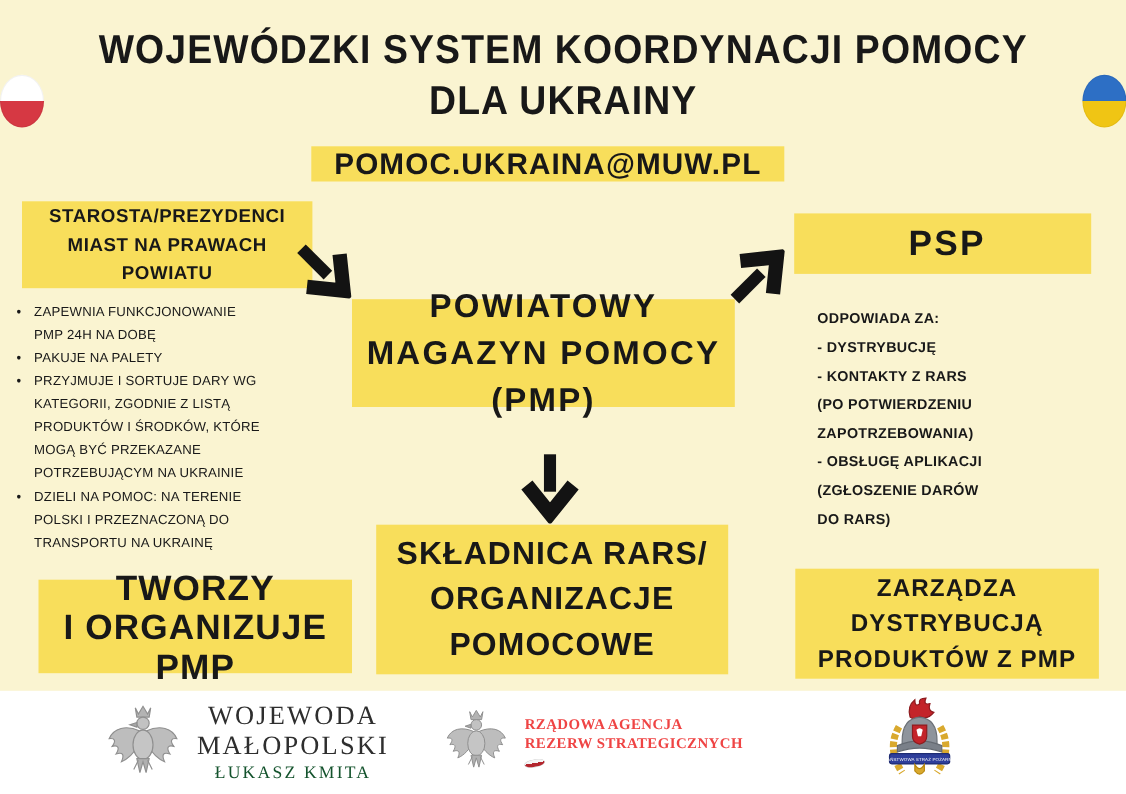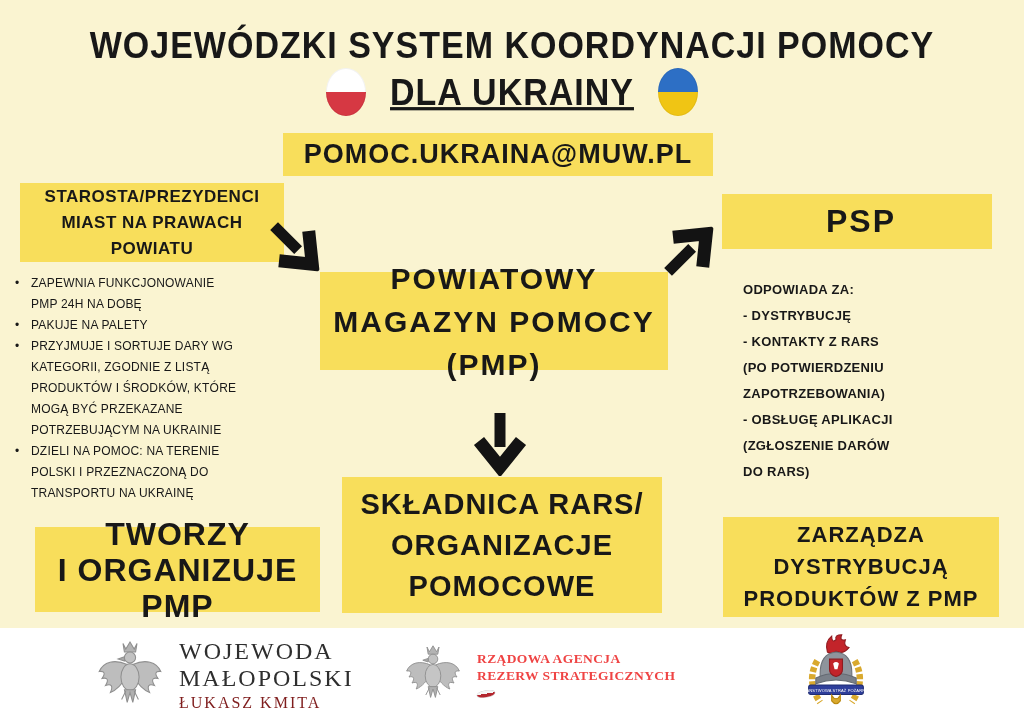--- a/index.html
+++ b/index.html
@@ -19,35 +19,35 @@
 
   
   .title-line1{
     left:0; top:26px; width:1024px;
     text-align:center;
     font-size:34px; font-weight:bold; letter-spacing:1px;
     transform:scaleY(1.08);
   }
   .title-row2{
     left:0; top:66px; width:1024px; height:52px;
-    display:flex; align-items:center; justify-content:center; gap:24px;text-decoration:underline;
+    display:flex; align-items:center; justify-content:space-between; gap:24px;
   }
   .title-line2{
     font-size:34px; font-weight:bold; letter-spacing:1px;
     transform:scaleY(1.08);
   }
   .flag{
     width:40px; height:48px; border-radius:50%;
     box-shadow:inset 0 0 0 1px rgba(0,0,0,0.05);
   }
   .flag.poland{background:linear-gradient(180deg,#FFFFFF 0 50%, #D63843 50% 100%);}
   .flag.ukraine{background:linear-gradient(180deg,#2D6FC5 0 50%, #F0C514 50% 100%);}
 
   .email-box{
-    left:283px; top:133px; width:430px; height:43px;
+    left:283px; top:133px; width:430px; height:32px;
     background:var(--yellow);
     display:flex; align-items:center; justify-content:center;
     font-size:27px; font-weight:bold; letter-spacing:1px;
   }
 
   
   .ybox{
     background:var(--yellow);
     font-weight:bold; text-align:center; white-space:pre-line;
     display:flex; align-items:center; justify-content:center;
@@ -88,24 +88,24 @@
 
   
   .footer{
     left:0; top:628px; width:1024px; height:94px;
     background:#FFFFFF;
   }
   .logo-group{position:absolute; display:flex; align-items:center;}
   .wojewoda-group{left:95px; top:8px; gap:14px;}
   .wojewoda-text{
     font-family:"Liberation Serif", serif; color:#2e2e2e;
-    line-height:1.12;
+    text-align:center; line-height:1.12;
   }
   .wojewoda-text .l1,.wojewoda-text .l2{font-size:24px; letter-spacing:2px;}
-  .wojewoda-text .l3{font-size:16px; letter-spacing:2px; margin-top:2px; color:#7f1d1d;}
+  .wojewoda-text .l3{font-size:16px; letter-spacing:2px; margin-top:2px; color:#14532d;}
   .rars-group{left:403px; top:12px; gap:14px;}
   .rars-text{
     font-family:"Liberation Serif", serif; color:#ef4444;
     font-size:13.5px; font-weight:bold; letter-spacing:0.4px; line-height:1.25;
   }
   .rars-swoosh{
     width:18px; height:6px; margin-top:6px;
     background:linear-gradient(180deg,#f5f5f5 0 45%, #B3262E 45% 100%);
     border-radius:50% / 60%;
     transform:rotate(-10deg);

